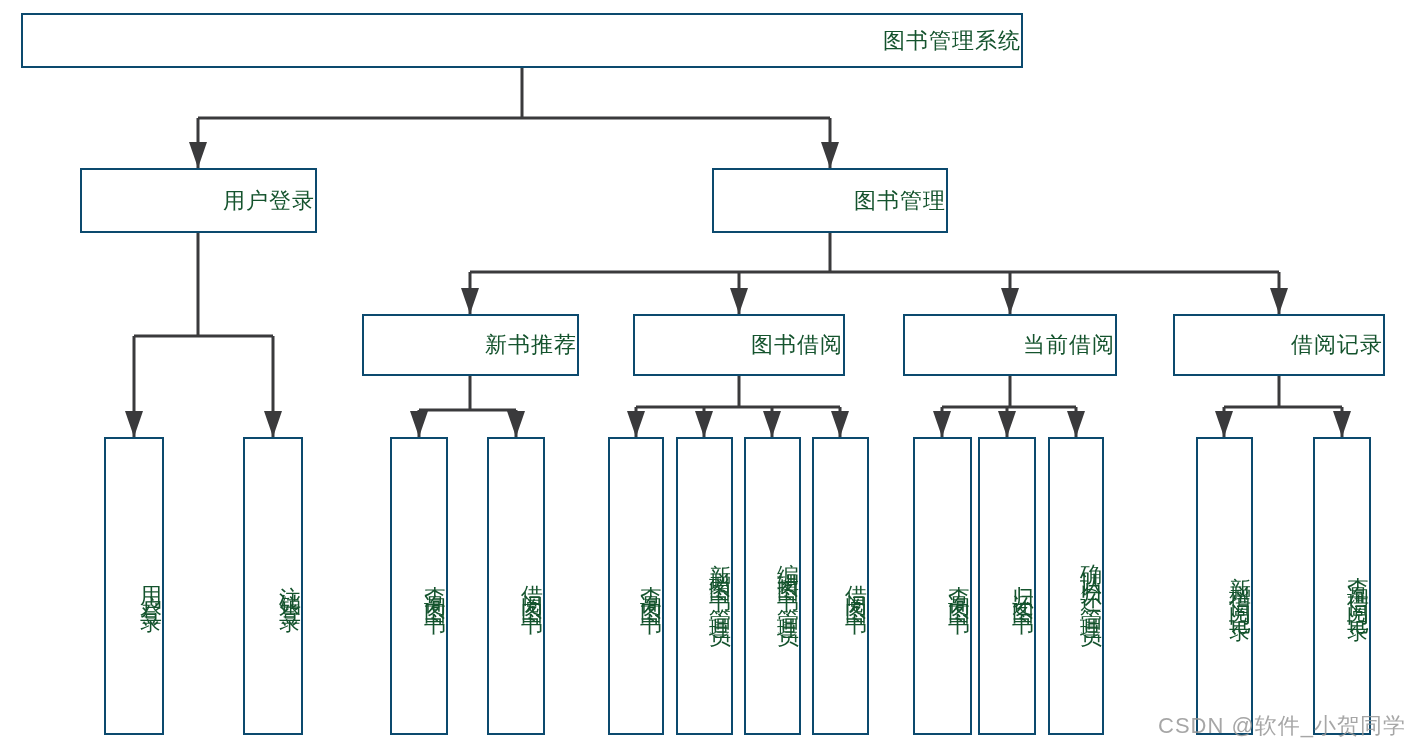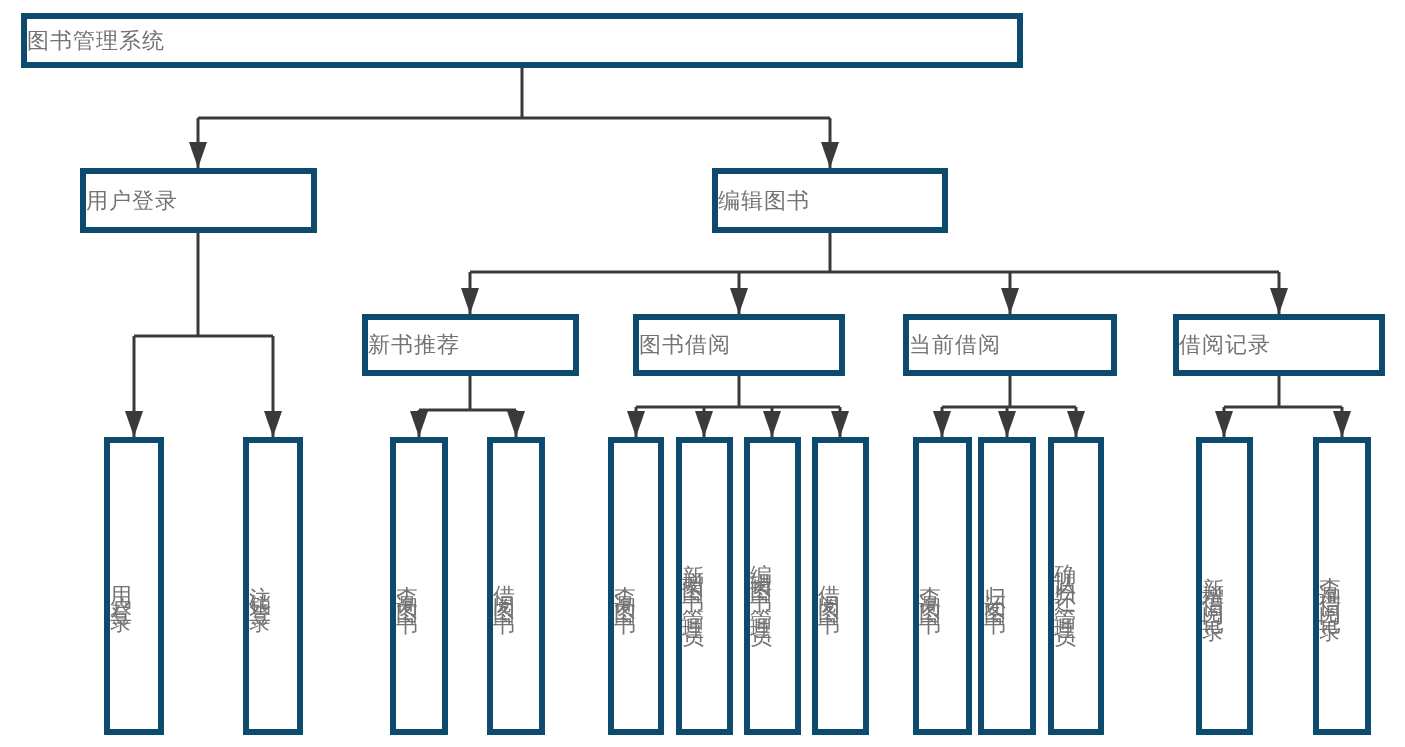--- a/index.html
+++ b/index.html
@@ -14,25 +14,25 @@
   #connectors {
     position: absolute;
     left: 0; top: 0;
     width: 1405px; height: 747px;
     z-index: 0;
   }
   .box {
     position: absolute;
     box-sizing: border-box;
     background: #ffffff;
-    border: 6px solid #0c4a6e;
+    border: 2px solid #0c4a6e;
     display: flex;
     align-items: center;
-    justify-content: flex-start;
-    color: #737373;
+    justify-content: flex-end;
+    color: #14532d;
     z-index: 1;
   }
   .h-label {
     font-size: 22px;
     letter-spacing: 1px;
     white-space: nowrap;
   }
   .leaf { top: 437px; height: 298px; }
   .v-label {
     writing-mode: vertical-rl;
@@ -99,21 +99,21 @@
   </svg>
 
   <div class="box" style="left:21px; top:13px; width:1002px; height:55px;">
     <span class="h-label">图书管理系统</span>
   </div>
 
   <div class="box" style="left:80px; top:168px; width:237px; height:65px;">
     <span class="h-label">用户登录</span>
   </div>
   <div class="box" style="left:712px; top:168px; width:236px; height:65px;">
-    <span class="h-label">编辑图书</span>
+    <span class="h-label">图书管理</span>
   </div>
 
   <div class="box" style="left:633px; top:314px; width:212px; height:62px;">
     <span class="h-label">图书借阅</span>
   </div>
   <div class="box" style="left:362px; top:314px; width:217px; height:62px;">
     <span class="h-label">新书推荐</span>
   </div>
   <div class="box" style="left:903px; top:314px; width:214px; height:62px;">
     <span class="h-label">当前借阅</span>
@@ -159,14 +159,15 @@
     <span class="v-label">确认归还（管理员）</span>
   </div>
 
   <div class="box leaf" style="left:1196px; width:57px;">
     <span class="v-label">新增借阅记录</span>
   </div>
   <div class="box leaf" style="left:1313px; width:58px;">
     <span class="v-label">查询借阅记录</span>
   </div>
 
+  <div id="watermark">CSDN @软件_小贺同学</div>
 
 </div>
 
 </body></html>

